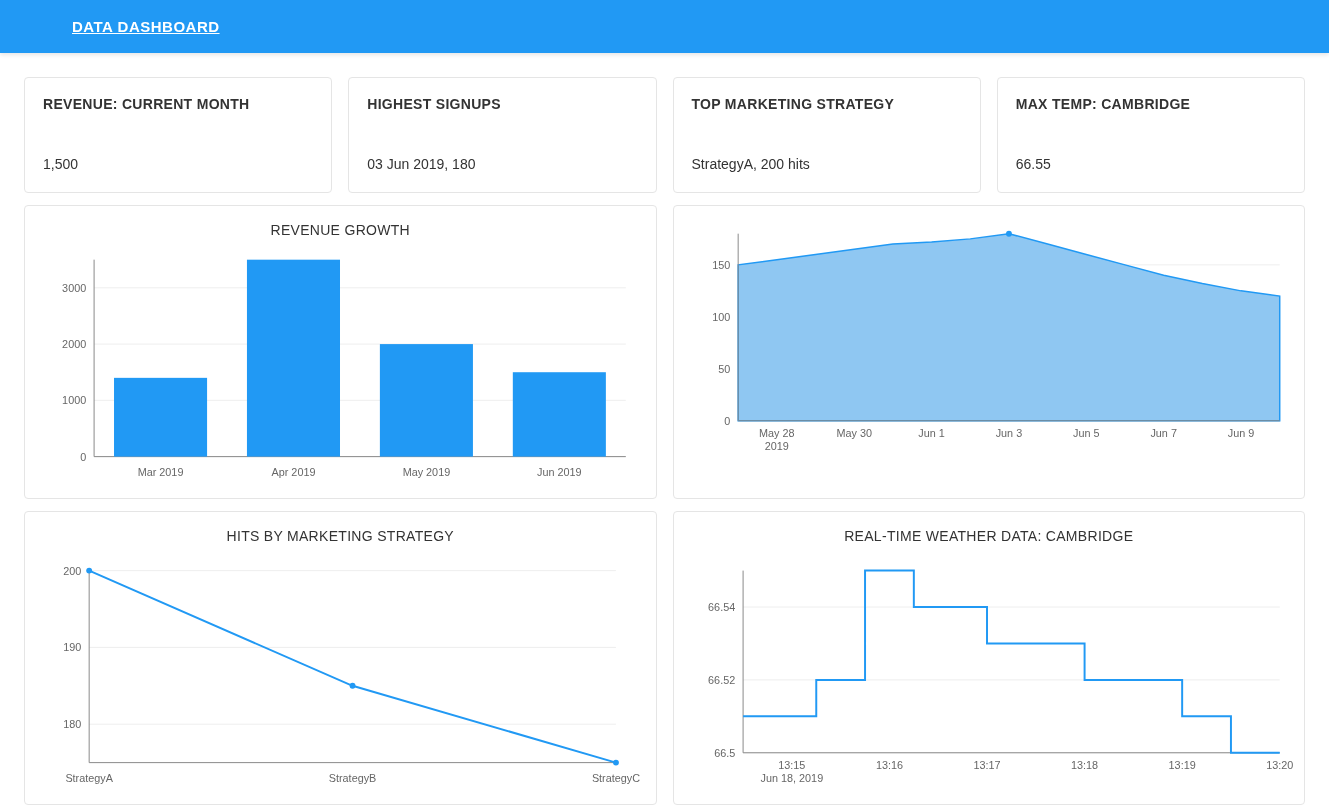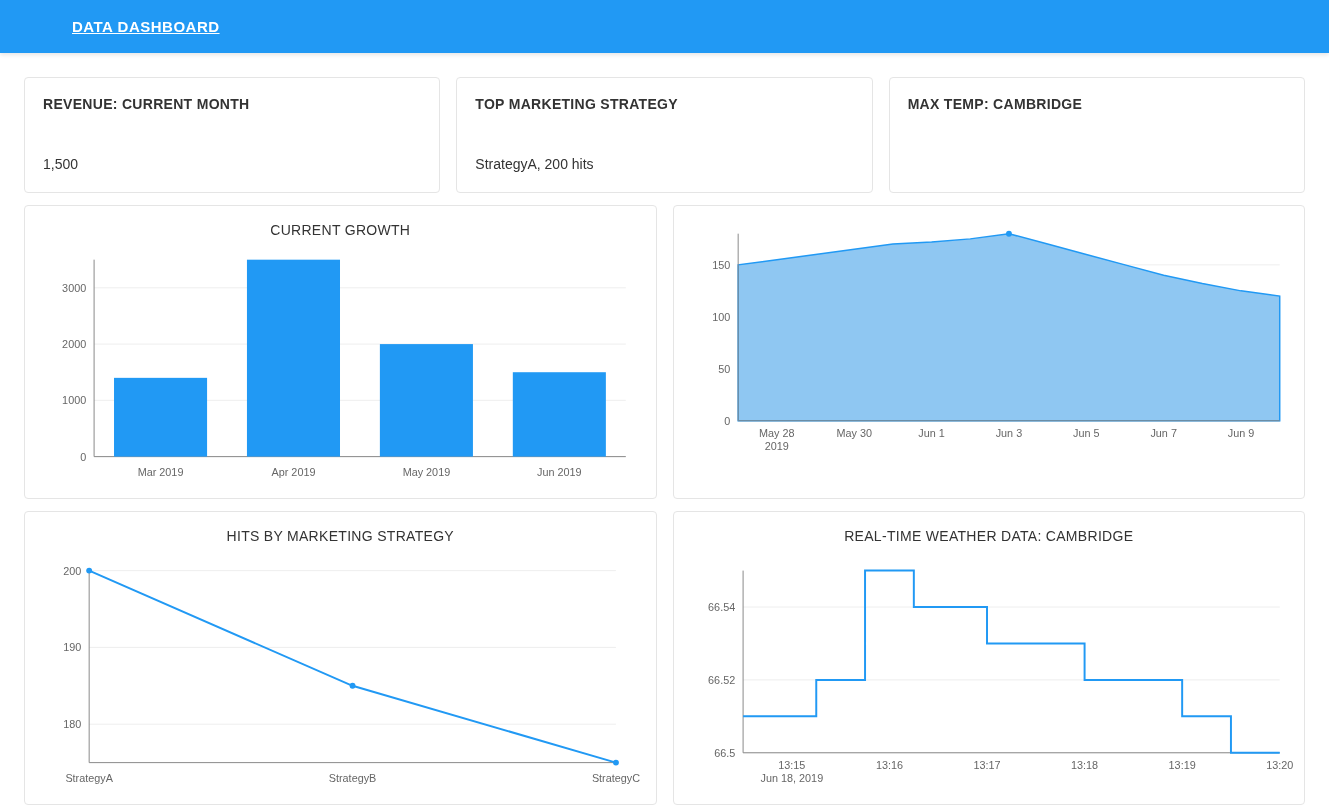--- a/index.html
+++ b/index.html
@@ -82,31 +82,36 @@
 </div>
 
 <div class="container">
 
   <div class="stat-row">
     <div class="stat-card">
       <div class="stat-title">REVENUE: CURRENT MONTH</div>
       <div class="stat-value">1,500</div>
     </div>
     <div class="stat-card">
+      <div class="stat-title">HIGHEST SIGNUPS</div>
+      <div class="stat-value">03 Jun 2019, 180</div>
+    </div>
+    <div class="stat-card">
       <div class="stat-title">TOP MARKETING STRATEGY</div>
       <div class="stat-value">StrategyA, 200 hits</div>
     </div>
     <div class="stat-card">
       <div class="stat-title">MAX TEMP: CAMBRIDGE</div>
+      <div class="stat-value">66.55</div>
     </div>
   </div>
 
   <div class="chart-row">
     <div class="chart-card">
-      <div class="chart-title">CURRENT GROWTH</div>
+      <div class="chart-title">REVENUE GROWTH</div>
       <svg id="chart-revenue" viewBox="0 0 620 240" preserveAspectRatio="xMidYMid meet" width="100%" height="240">
           <line x1="60" y1="210" x2="600" y2="210" class="grid-line"></line>
           <text x="52" y="214" text-anchor="end" class="axis-text">0</text>
           <line x1="60" y1="152.85714285714286" x2="600" y2="152.85714285714286" class="grid-line"></line>
           <text x="52" y="156.85714285714286" text-anchor="end" class="axis-text">1000</text>
           <line x1="60" y1="95.71428571428572" x2="600" y2="95.71428571428572" class="grid-line"></line>
           <text x="52" y="99.71428571428572" text-anchor="end" class="axis-text">2000</text>
           <line x1="60" y1="38.571428571428584" x2="600" y2="38.571428571428584" class="grid-line"></line>
           <text x="52" y="42.571428571428584" text-anchor="end" class="axis-text">3000</text>
           <line x1="60" y1="10" x2="60" y2="210" class="axis-line"></line>

